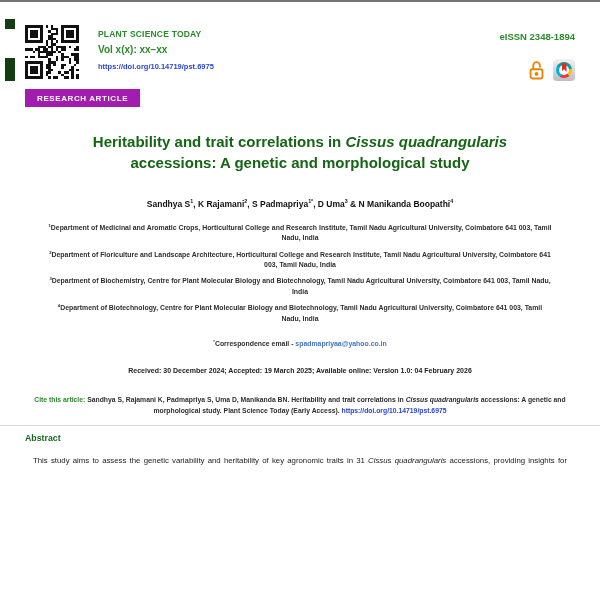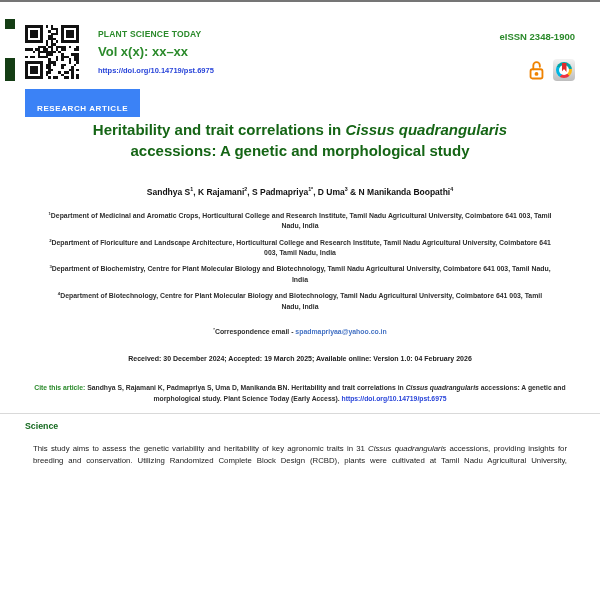--- a/index.html
+++ b/index.html
@@ -17,41 +17,41 @@
   .mark-a{top:17px;width:10px;height:10px;}
   .mark-b{top:56px;width:10px;height:23px;}
 
   
   .masthead{display:flex;justify-content:space-between;align-items:flex-start;margin-top:23px;}
   .masthead-left{display:flex;gap:19px;}
   .qr{width:54px;height:54px;}
   .qr svg{width:54px;height:54px;display:block;}
   .journal-meta{padding-top:4px;}
   .journal-name{font-size:8.5px;font-weight:700;color:#2b8a2b;letter-spacing:.2px;}
-  .journal-vol{font-size:13px;font-weight:700;color:#2b8a2b;margin-top:5px;}
+  .journal-vol{font-size:10px;font-weight:700;color:#2b8a2b;margin-top:5px;}
   .doi-link{font-size:7.5px;font-weight:700;color:#2945d9;display:inline-block;margin-top:5px;}
   .masthead-right{text-align:right;padding-top:6px;}
   .eissn{font-size:9.5px;font-weight:700;color:#2b8a2b;}
   .badge-icons{margin-top:17px;display:flex;gap:8px;justify-content:flex-end;align-items:center;}
   .oa-icon svg{width:17px;height:22px;display:block;}
   .crossmark-icon{width:22px;height:22px;border-radius:4px;background:linear-gradient(#f2f2f2,#bdbdbd);
     display:flex;align-items:center;justify-content:center;position:relative;}
   .cm-ring{width:16px;height:16px;border-radius:50%;
     background:conic-gradient(#00a4a6 0 22%,#fdb913 22% 38%,#ef3340 38% 58%,#00b5e2 58% 82%,#00a4a6 82% 100%);
     display:flex;align-items:center;justify-content:center;}
   .cm-core{width:10px;height:10px;border-radius:50%;background:#fff;}
   .cm-bookmark{position:absolute;top:4px;left:8.5px;width:5px;height:9px;background:#e02b2b;
     clip-path:polygon(0 0,100% 0,100% 100%,50% 68%,0 100%);}
 
   
-  .article-badge{display:inline-block;margin-top:8px;background:#3b82f6;color:#fff;
-    font-size:8px;font-weight:700;letter-spacing:.6px;padding:15px 12px 4px;}
+  .article-badge{display:inline-block;margin-top:8px;background:#a21caf;color:#fff;
+    font-size:8px;font-weight:700;letter-spacing:.6px;padding:5px 12px 4px;}
 
   
-  .title{margin:2px auto 0;max-width:500px;text-align:center;font-size:15px;line-height:1.4;
+  .title{margin:24px auto 0;max-width:500px;text-align:center;font-size:15px;line-height:1.4;
     font-weight:700;color:#156515;}
   .authors{margin-top:26px;text-align:center;font-size:8.5px;font-weight:700;color:#111;}
 
   
   .affiliations{margin:14px auto 0;max-width:505px;text-align:center;}
   .affiliation{font-size:6.9px;font-weight:700;color:#2e2e2e;line-height:1.5;margin-bottom:6px;}
 
   .correspondence{margin-top:16px;text-align:center;font-size:6.9px;font-weight:700;color:#2e2e2e;}
   .email-link{color:#4472c4;font-weight:700;}
 
@@ -97,21 +97,21 @@
           <path id="qr-modules" fill="#111111" d="M8 0h1v1h-1zM10 0h1v1h-1zM10 1h1v1h-1zM11 1h1v1h-1zM12 1h1v1h-1zM9 2h1v1h-1zM12 2h1v1h-1zM10 3h1v1h-1zM11 3h1v1h-1zM12 3h1v1h-1zM9 4h1v1h-1zM10 4h1v1h-1zM9 5h1v1h-1zM10 5h1v1h-1zM11 5h1v1h-1zM8 6h1v1h-1zM10 6h1v1h-1zM12 6h1v1h-1zM8 7h1v1h-1zM10 7h1v1h-1zM11 7h1v1h-1zM5 8h1v1h-1zM6 8h1v1h-1zM7 8h1v1h-1zM9 8h1v1h-1zM10 8h1v1h-1zM12 8h1v1h-1zM13 8h1v1h-1zM14 8h1v1h-1zM15 8h1v1h-1zM17 8h1v1h-1zM20 8h1v1h-1zM0 9h1v1h-1zM1 9h1v1h-1zM2 9h1v1h-1zM4 9h1v1h-1zM5 9h1v1h-1zM7 9h1v1h-1zM8 9h1v1h-1zM10 9h1v1h-1zM12 9h1v1h-1zM14 9h1v1h-1zM15 9h1v1h-1zM19 9h1v1h-1zM20 9h1v1h-1zM3 10h1v1h-1zM5 10h1v1h-1zM6 10h1v1h-1zM7 10h1v1h-1zM8 10h1v1h-1zM9 10h1v1h-1zM10 10h1v1h-1zM11 10h1v1h-1zM13 10h1v1h-1zM5 11h1v1h-1zM8 11h1v1h-1zM9 11h1v1h-1zM10 11h1v1h-1zM14 11h1v1h-1zM18 11h1v1h-1zM19 11h1v1h-1zM20 11h1v1h-1zM0 12h1v1h-1zM2 12h1v1h-1zM3 12h1v1h-1zM5 12h1v1h-1zM6 12h1v1h-1zM7 12h1v1h-1zM8 12h1v1h-1zM12 12h1v1h-1zM14 12h1v1h-1zM15 12h1v1h-1zM16 12h1v1h-1zM19 12h1v1h-1zM20 12h1v1h-1zM9 13h1v1h-1zM12 13h1v1h-1zM14 13h1v1h-1zM17 13h1v1h-1zM19 13h1v1h-1zM20 13h1v1h-1zM9 14h1v1h-1zM10 14h1v1h-1zM11 14h1v1h-1zM17 14h1v1h-1zM20 14h1v1h-1zM8 15h1v1h-1zM9 15h1v1h-1zM11 15h1v1h-1zM14 15h1v1h-1zM15 15h1v1h-1zM19 15h1v1h-1zM8 16h1v1h-1zM9 16h1v1h-1zM14 16h1v1h-1zM18 16h1v1h-1zM9 17h1v1h-1zM10 17h1v1h-1zM17 17h1v1h-1zM18 17h1v1h-1zM20 17h1v1h-1zM8 18h1v1h-1zM9 18h1v1h-1zM13 18h1v1h-1zM15 18h1v1h-1zM16 18h1v1h-1zM18 18h1v1h-1zM8 19h1v1h-1zM14 19h1v1h-1zM18 19h1v1h-1zM20 19h1v1h-1zM9 20h1v1h-1zM11 20h1v1h-1zM12 20h1v1h-1zM15 20h1v1h-1zM16 20h1v1h-1zM18 20h1v1h-1zM20 20h1v1h-1z"></path>
         </svg>
       </div>
       <div class="journal-meta">
         <div class="journal-name">PLANT SCIENCE TODAY</div>
         <div class="journal-vol">Vol x(x): xx–xx</div>
         <a class="doi-link">https://doi.org/10.14719/pst.6975</a>
       </div>
     </div>
     <div class="masthead-right">
-      <div class="eissn">eISSN 2348-1900</div>
+      <div class="eissn">eISSN 2348-1894</div>
       <div class="badge-icons">
         <span class="oa-icon">
           <svg viewBox="0 0 24 30">
             <path d="M7.5 14 V8.5 a4.6 4.6 0 0 1 9.2 0 V10.5" fill="none" stroke="#ef8200" stroke-width="2.6" stroke-linecap="round"></path>
             <rect x="3.6" y="14" width="16.8" height="13" rx="2.6" fill="none" stroke="#ef8200" stroke-width="2.6"></rect>
             <circle cx="12" cy="20.5" r="2.7" fill="#ef8200"></circle>
           </svg>
         </span>
         <span class="crossmark-icon">
           <span class="cm-ring">
@@ -141,16 +141,16 @@
   </div>
 
   <div class="dates">Received: 30 December 2024; Accepted: 19 March 2025; Available online: Version 1.0: 04 February 2026</div>
 
   <div class="cite">
     <span class="cite-label">Cite this article: </span><span class="cite-body">Sandhya S, Rajamani K, Padmapriya S, Uma D, Manikanda BN. Heritability and trait correlations in <em>Cissus quadrangularis</em> accessions: A genetic and morphological study. Plant Science Today (Early Access). </span><a class="cite-doi">https://doi.org/10.14719/pst.6975</a>
   </div>
 
   <hr class="divider">
 
-  <h2 class="abstract-heading">Science</h2>
+  <h2 class="abstract-heading">Abstract</h2>
   <p class="abstract-body">This study aims to assess the genetic variability and heritability of key agronomic traits in 31 <em>Cissus quadrangularis</em> accessions, providing insights for breeding and conservation. Utilizing Randomized Complete Block Design (RCBD), plants were cultivated at Tamil Nadu Agricultural University, Coimbatore. Comprehensive statistical analyses were undertaken to elucidate trait relationships among the genotypes, including heritability, genetic variability, principal component analysis (PCA) and path analysis. Heritability estimates revealed high genetic control over traits, notably whole plant weight (WPW), with a heritability of 98.72%. Genotypic coefficients of variation (GCV) for leaf width and mature leaves per plant indicated significant genetic diversity, reinforcing their selection potential. PCA highlighted that the first two components explained 43.36% of the variance, with PC1 (25.51% variance) being primarily influenced by leaf width (LW), internodal length (IL) and whole plant weight (WPW) and PC2 (17.85% variance) being influenced by leaf length (LL) and petiole length (PL), guiding researchers in data reduction and trait prioritization. PC1 and PC2 highlight key traits for <em>Cissus quadrangularis</em> improvement. Path analysis demonstrated various traits' direct and indirect effects on plant growth, identifying leaf width as a critical</p>
 
 </div>
 
 </body></html>

